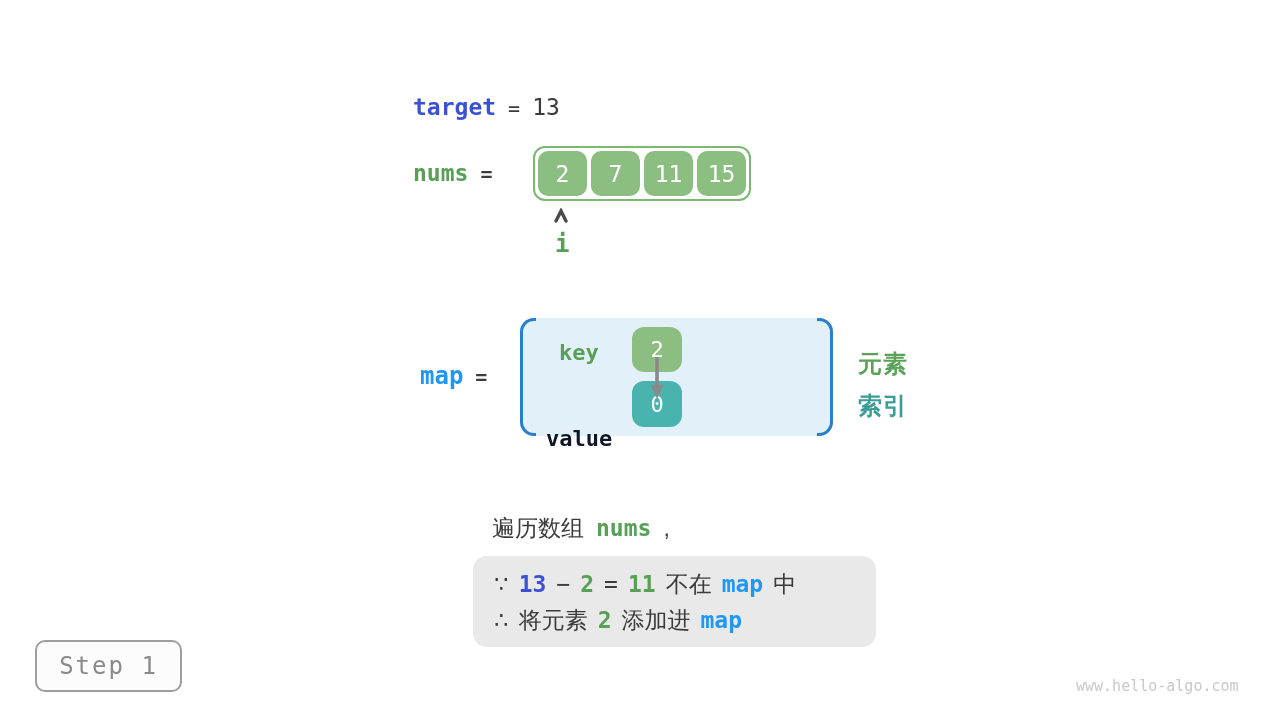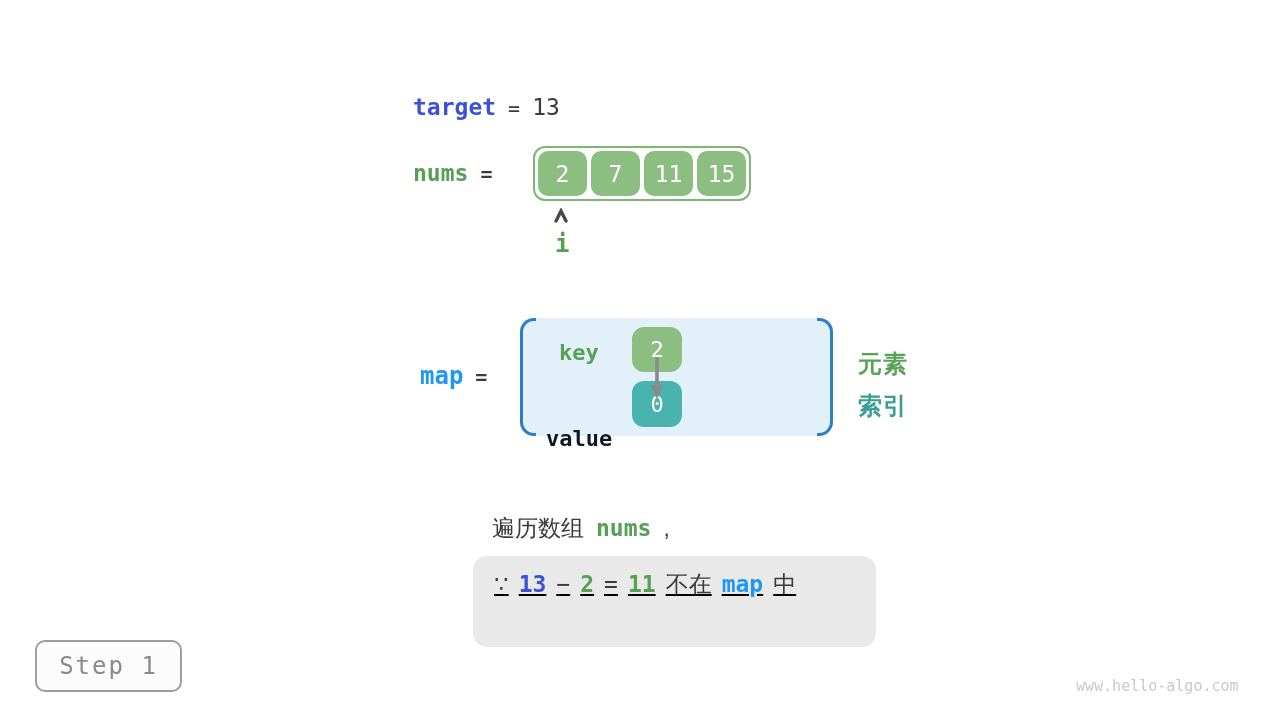--- a/index.html
+++ b/index.html
@@ -48,21 +48,21 @@
   .side-label.element { top:340px; color:#5AA258;margin-top:8px; }
   .side-label.index   { top:390px; color:#3A9D96; }
 
   
   .traverse-line { position:absolute; left:492px; top:513px; display:flex; align-items:baseline; font-size:23px; color:#3B3B3B; }
   .traverse-line .kw-green { margin:0 12px; }
 
   
   .reason-box { position:absolute; left:473px; top:556px; width:403px; height:91px;
                 background:#E9E9E9; border-radius:14px; padding:10px 0 0 16px; }
-  .reason-line { font-size:23px; line-height:36px; white-space:nowrap;text-decoration:underline; }
+  .reason-line { font-size:23px; line-height:36px; white-space:nowrap; }
   .reason-line span { margin:0 5px; }
   .p-dark   { color:#3B3B3B; }
   .p-darkmono { color:#3B3B3B; font-family:"DejaVu Sans Mono","Liberation Mono",monospace; }
   .p-indigo { color:#3B51D4; font-weight:bold; font-family:"DejaVu Sans Mono","Liberation Mono",monospace; }
   .p-green  { color:#57A055; font-weight:bold; font-family:"DejaVu Sans Mono","Liberation Mono",monospace; }
   .p-blue   { color:#2097F3; font-weight:bold; font-family:"DejaVu Sans Mono","Liberation Mono",monospace; }
 
   
   .step-badge { position:absolute; left:35px; top:640px; width:147px; height:52px;
                 background:#FCFCFC; border:2px solid #9E9E9E; border-radius:10px;
@@ -124,19 +124,20 @@
   <div class="side-label index">索引</div>
 
   <div class="traverse-line">
     <span>遍历数组</span>
     <span class="kw-green">nums</span>
     <span>,</span>
   </div>
 
   <div class="reason-box">
     <div class="reason-line"><span class="p-dark">∵</span><span class="p-indigo">13</span><span class="p-darkmono">−</span><span class="p-green">2</span><span class="p-darkmono">=</span><span class="p-green">11</span><span class="p-dark">不在</span><span class="p-blue">map</span><span class="p-dark">中</span></div>
+    <div class="reason-line"><span class="p-dark">∴</span><span class="p-dark">将元素</span><span class="p-green">2</span><span class="p-dark">添加进</span><span class="p-blue">map</span></div>
   </div>
 
   <div class="step-badge">Step 1</div>
 
   <div class="watermark">www.hello-algo.com</div>
 
 </div>
 
 </body></html>

